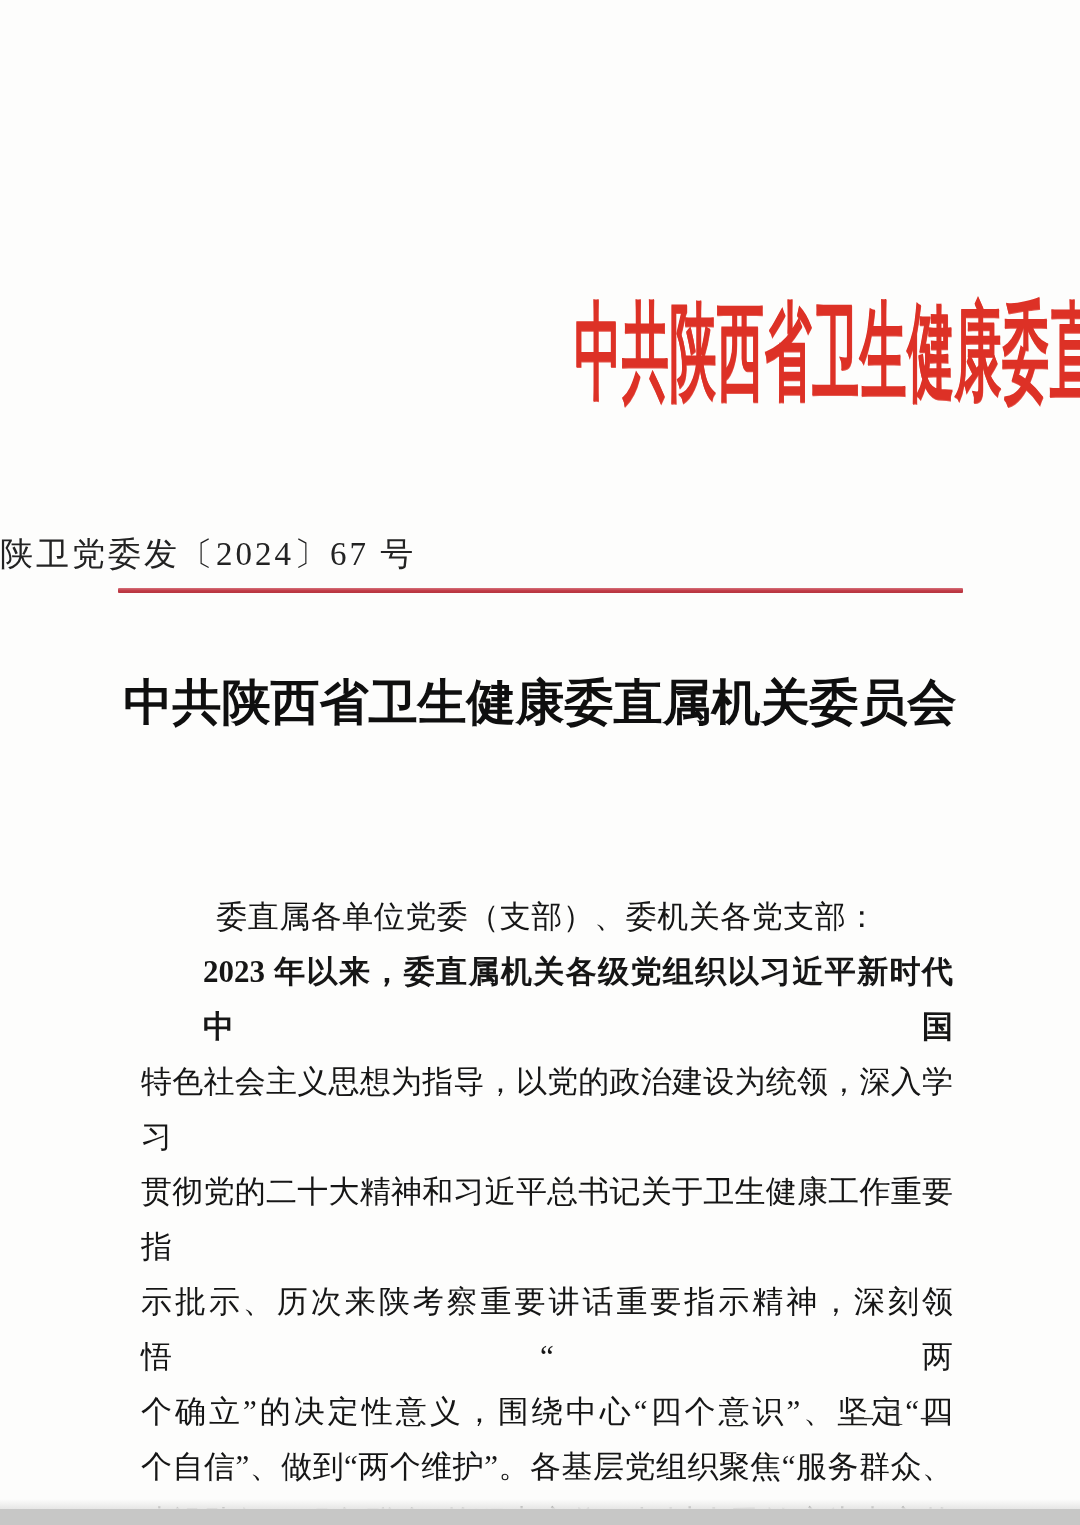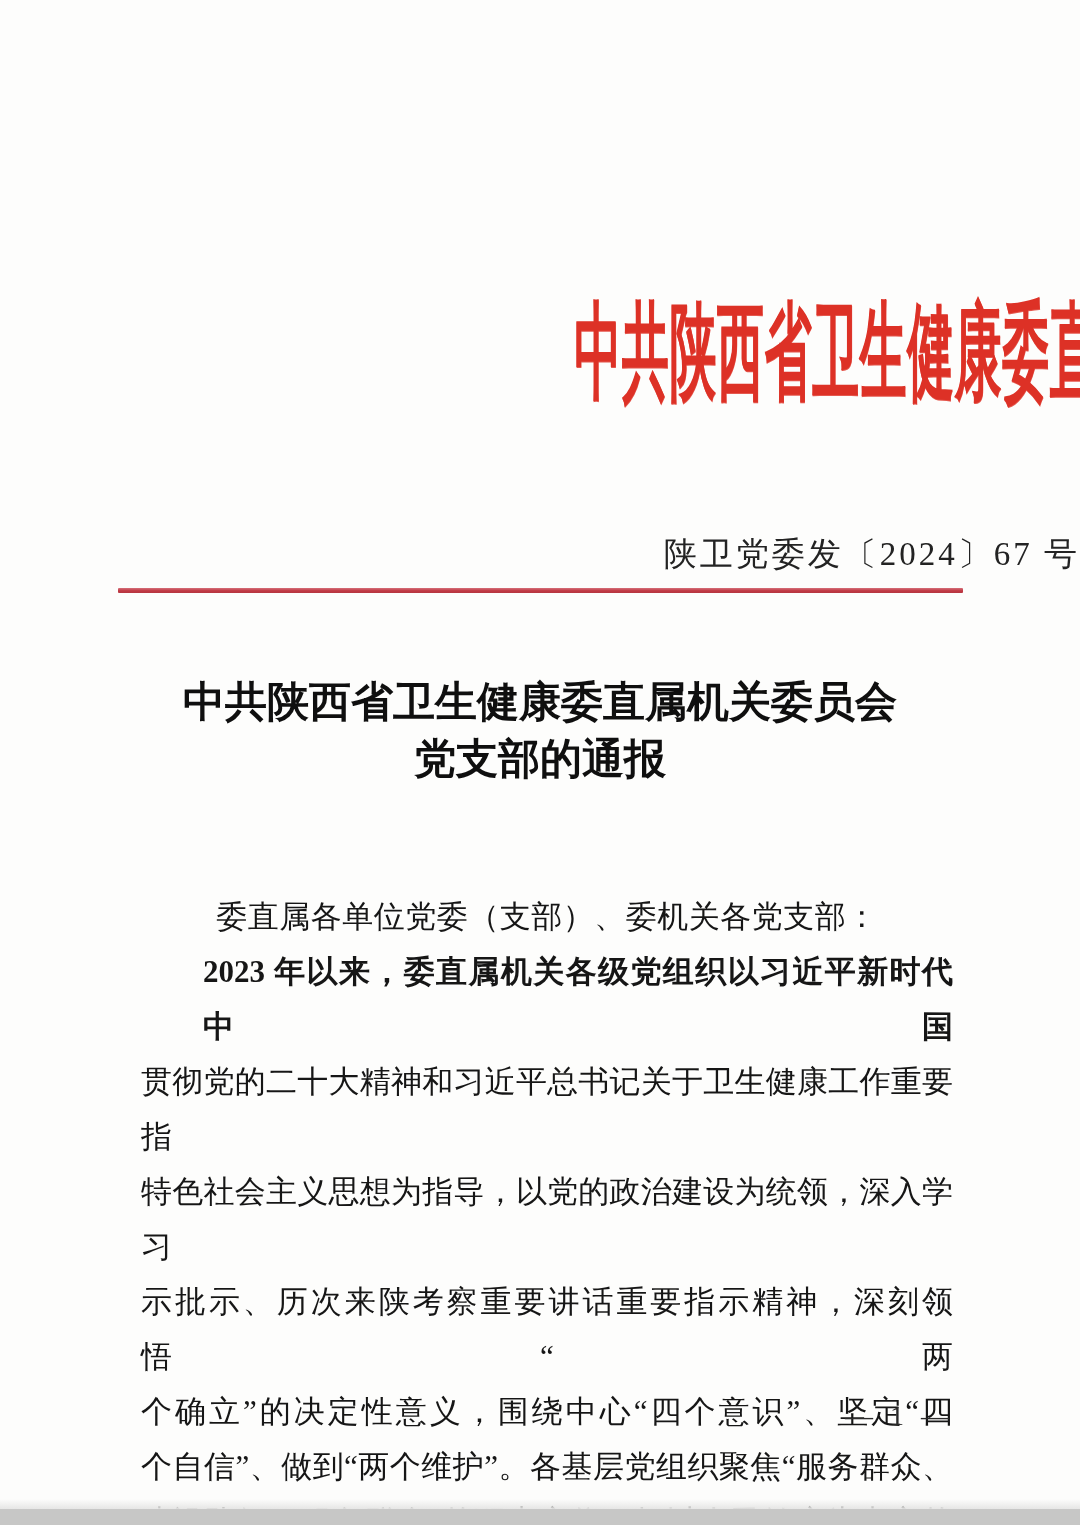--- a/index.html
+++ b/index.html
@@ -36,21 +36,21 @@
     white-space: nowrap;
     text-shadow: 0.5px 0.5px 0 #e5584e;
   }
 
   
   .doc-number {
     position: absolute;
     top: 532px;
     left: 0;
     width: 100%;
-    text-align: right;
+    text-align: left;
     font-size: 33px;
     letter-spacing: 3px;
     color: #232323;
   }
 
   
   .red-divider {
     position: absolute;
     top: 588px;
     left: 118px;
@@ -60,21 +60,21 @@
     border-radius: 1px;
   }
 
   
   .doc-title {
     position: absolute;
     top: 674px;
     left: 0;
     width: 100%;
     text-align: center;
-    font-size: 42px;
+    font-size: 49px;
     font-weight: bold;
     line-height: 57px;
     color: #0f0f0f;
     letter-spacing: 0px;
   }
 
   
   .doc-body {
     position: absolute;
     top: 889px;
@@ -138,28 +138,27 @@
   <div class="red-banner">
     <span class="banner-text">中共陕西省卫生健康委直属机关委员会文件</span>
   </div>
 
   <div class="doc-number">陕卫党委发〔2024〕67 号</div>
 
   <div class="red-divider"></div>
 
   <div class="doc-title">
     <div>中共陕西省卫生健康委直属机关委员会</div>
-    <div>党支部的通报</div>
   </div>
 
   <div class="doc-body">
     <div class="salutation">委直属各单位党委（支部）、委机关各党支部：</div>
     <div class="body-line indent-first">2023 年以来，委直属机关各级党组织以习近平新时代中国</div>
+    <div class="body-line">特色社会主义思想为指导，以党的政治建设为统领，深入学习</div>
     <div class="body-line">贯彻党的二十大精神和习近平总书记关于卫生健康工作重要指</div>
-    <div class="body-line">特色社会主义思想为指导，以党的政治建设为统领，深入学习</div>
     <div class="body-line">示批示、历次来陕考察重要讲话重要指示精神，深刻领悟“两</div>
     <div class="body-line">个确立”的决定性意义，围绕中心“四个意识”、坚定“四</div>
     <div class="body-line">个自信”、做到“两个维护”。各基层党组织聚焦“服务群众、</div>
     <div class="body-line">建设队伍、服务群众”的职责定位，把以人民健康为中心的理</div>
 
   </div>
 
   <div class="page-number">— 1 —</div>
 
   <div class="paper-edge-shadow"></div>

